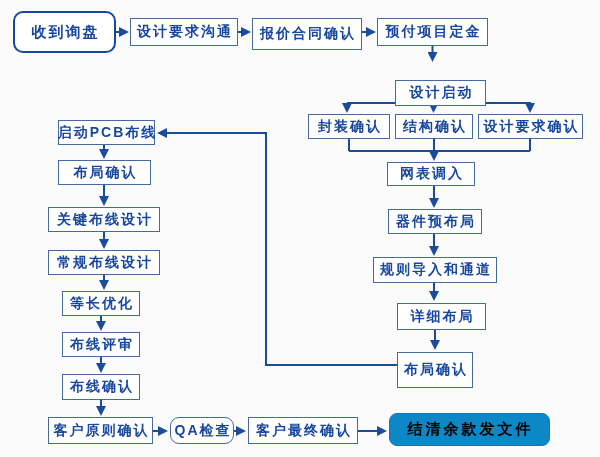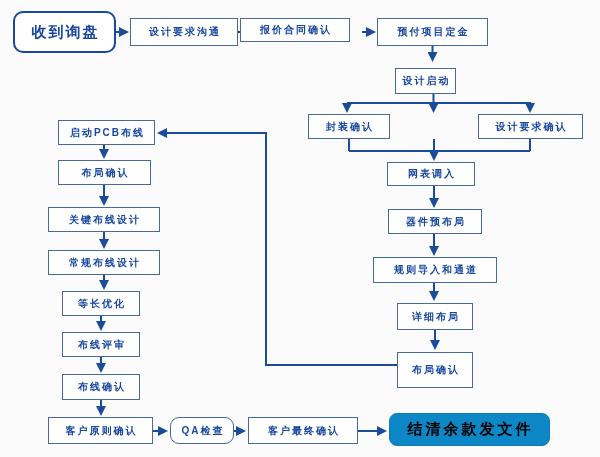--- a/index.html
+++ b/index.html
@@ -21,21 +21,21 @@
   }
   .node{
     position:absolute;
     box-sizing:border-box;
     display:flex;
     align-items:center;
     justify-content:center;
     background:#ffffff;
     border:1px solid #46699e;
     color:#17479e;
-    font-size:10px;
+    font-size:14px;
     font-weight:700;
     letter-spacing:2px;
     white-space:nowrap;
     text-indent:2px;
   }
   .node.start{
     border:2px solid #17479e;
     border-radius:10px;
     font-size:15px;
     letter-spacing:2px;
@@ -96,38 +96,39 @@
       <path d="M153,431 H165" marker-end="url(#arw)"></path>
       <path d="M234,431 H243" marker-end="url(#arw)"></path>
       <path d="M358,431 H384" marker-end="url(#arw)"></path>
     </g>
   </svg>
 
   <div class="node start" style="left:13px;top:11px;width:103px;height:42px;">收到询盘</div>
 
   <div class="node" style="left:130px;top:18px;width:108px;height:28px;">设计要求沟通</div>
 
-  <div class="node" style="left:240px;top:18px;width:110px;height:24px;">报价合同确认</div>
+  <div class="node" style="left:252px;top:18px;width:110px;height:32px;">报价合同确认</div>
 
   <div class="node" style="left:377px;top:18px;width:111px;height:28px;">预付项目定金</div>
 
-  <div class="node" style="left:395px;top:68px;width:61px;height:26px;">设计启动</div>
+  <div class="node" style="left:395px;top:80px;width:91px;height:26px;">设计启动</div>
 
   <div class="node" style="left:308px;top:114px;width:82px;height:25px;">封装确认</div>
 
+  <div class="node" style="left:395px;top:114px;width:78px;height:25px;">结构确认</div>
 
   <div class="node" style="left:478px;top:114px;width:105px;height:25px;">设计要求确认</div>
 
   <div class="node" style="left:387px;top:162px;width:88px;height:24px;">网表调入</div>
 
   <div class="node" style="left:388px;top:209px;width:94px;height:25px;">器件预布局</div>
 
   <div class="node" style="left:373px;top:257px;width:124px;height:26px;">规则导入和通道</div>
 
-  <div class="node" style="left:397px;top:303px;width:76px;height:27px;">详细布局</div>
+  <div class="node" style="left:397px;top:303px;width:89px;height:27px;">详细布局</div>
 
   <div class="node" style="left:397px;top:352px;width:76px;height:36px;text-align:center;">布局确认</div>
 
   <div class="node" style="left:58px;top:120px;width:97px;height:25px;">启动PCB布线</div>
 
   <div class="node" style="left:58px;top:160px;width:93px;height:25px;">布局确认</div>
 
   <div class="node" style="left:48px;top:207px;width:112px;height:25px;">关键布线设计</div>
 
   <div class="node" style="left:48px;top:250px;width:112px;height:25px;">常规布线设计</div>

